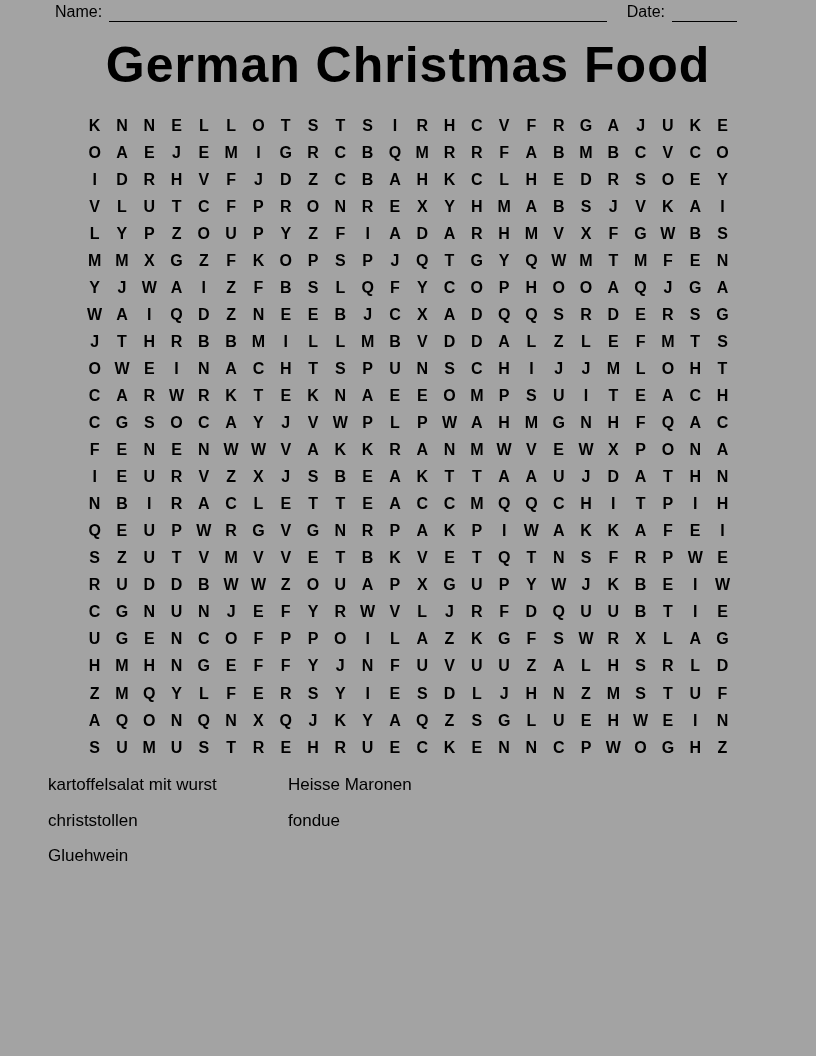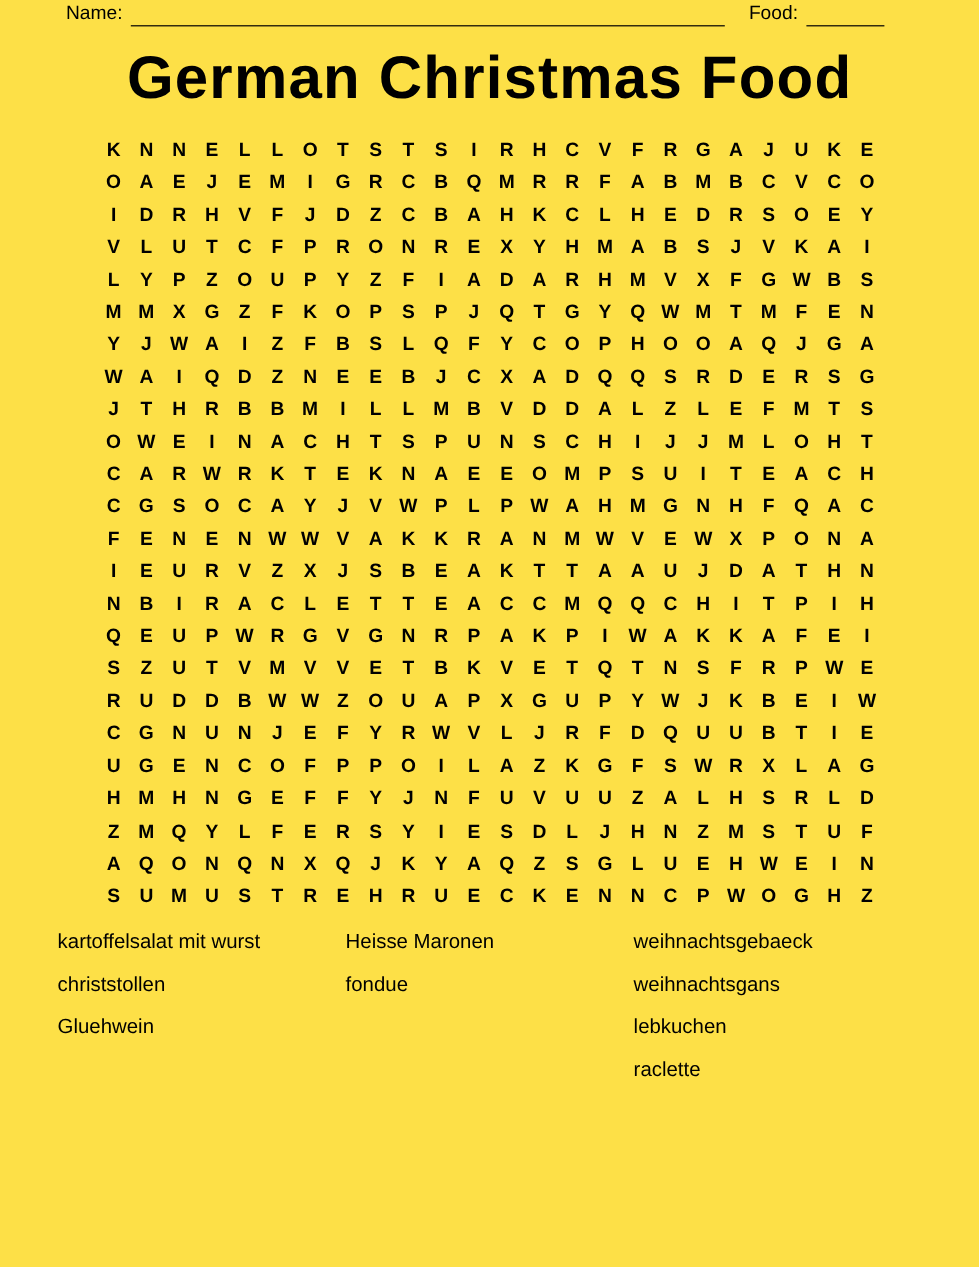--- a/index.html
+++ b/index.html
@@ -8,21 +8,21 @@
     width: 816px;
     height: 1056px;
     position: relative;
     font-family: "Liberation Sans", sans-serif;
     color: #000000;
     overflow: hidden;
   }
   .page {
     position: absolute;
     inset: 0;
-    background: #fde047;
+    background: #a3a3a3;
   }
   
   .header {
     position: absolute;
     top: 2px;
     left: 55px;
     right: 79px;
     display: flex;
     align-items: stretch;
     font-size: 16px;
@@ -82,21 +82,21 @@
   }
 </style>
 </head>
 <body style="background: rgb(255, 255, 255); color: rgb(0, 0, 0);">
 
 <div class="page">
 
   <div class="header">
     <span class="hlabel">Name:</span>
     <div class="hline name-line"></div>
-    <span class="hlabel">Food:</span>
+    <span class="hlabel">Date:</span>
     <div class="hline date-line"></div>
   </div>
 
   <div class="title">German Christmas Food</div>
 
   <div class="grid">
       <span class="cell">K</span>
       <span class="cell">N</span>
       <span class="cell">N</span>
       <span class="cell">E</span>
@@ -677,21 +677,15 @@
   <div class="word-list">
     <div class="word-col">
         <div class="word">kartoffelsalat mit wurst</div>
         <div class="word">christstollen</div>
         <div class="word">Gluehwein</div>
       </div>
     <div class="word-col">
         <div class="word">Heisse Maronen</div>
         <div class="word">fondue</div>
       </div>
-    <div class="word-col">
-        <div class="word">weihnachtsgebaeck</div>
-        <div class="word">weihnachtsgans</div>
-        <div class="word">lebkuchen</div>
-        <div class="word">raclette</div>
-      </div>
   </div>
 
 </div>
 
 </body></html>

